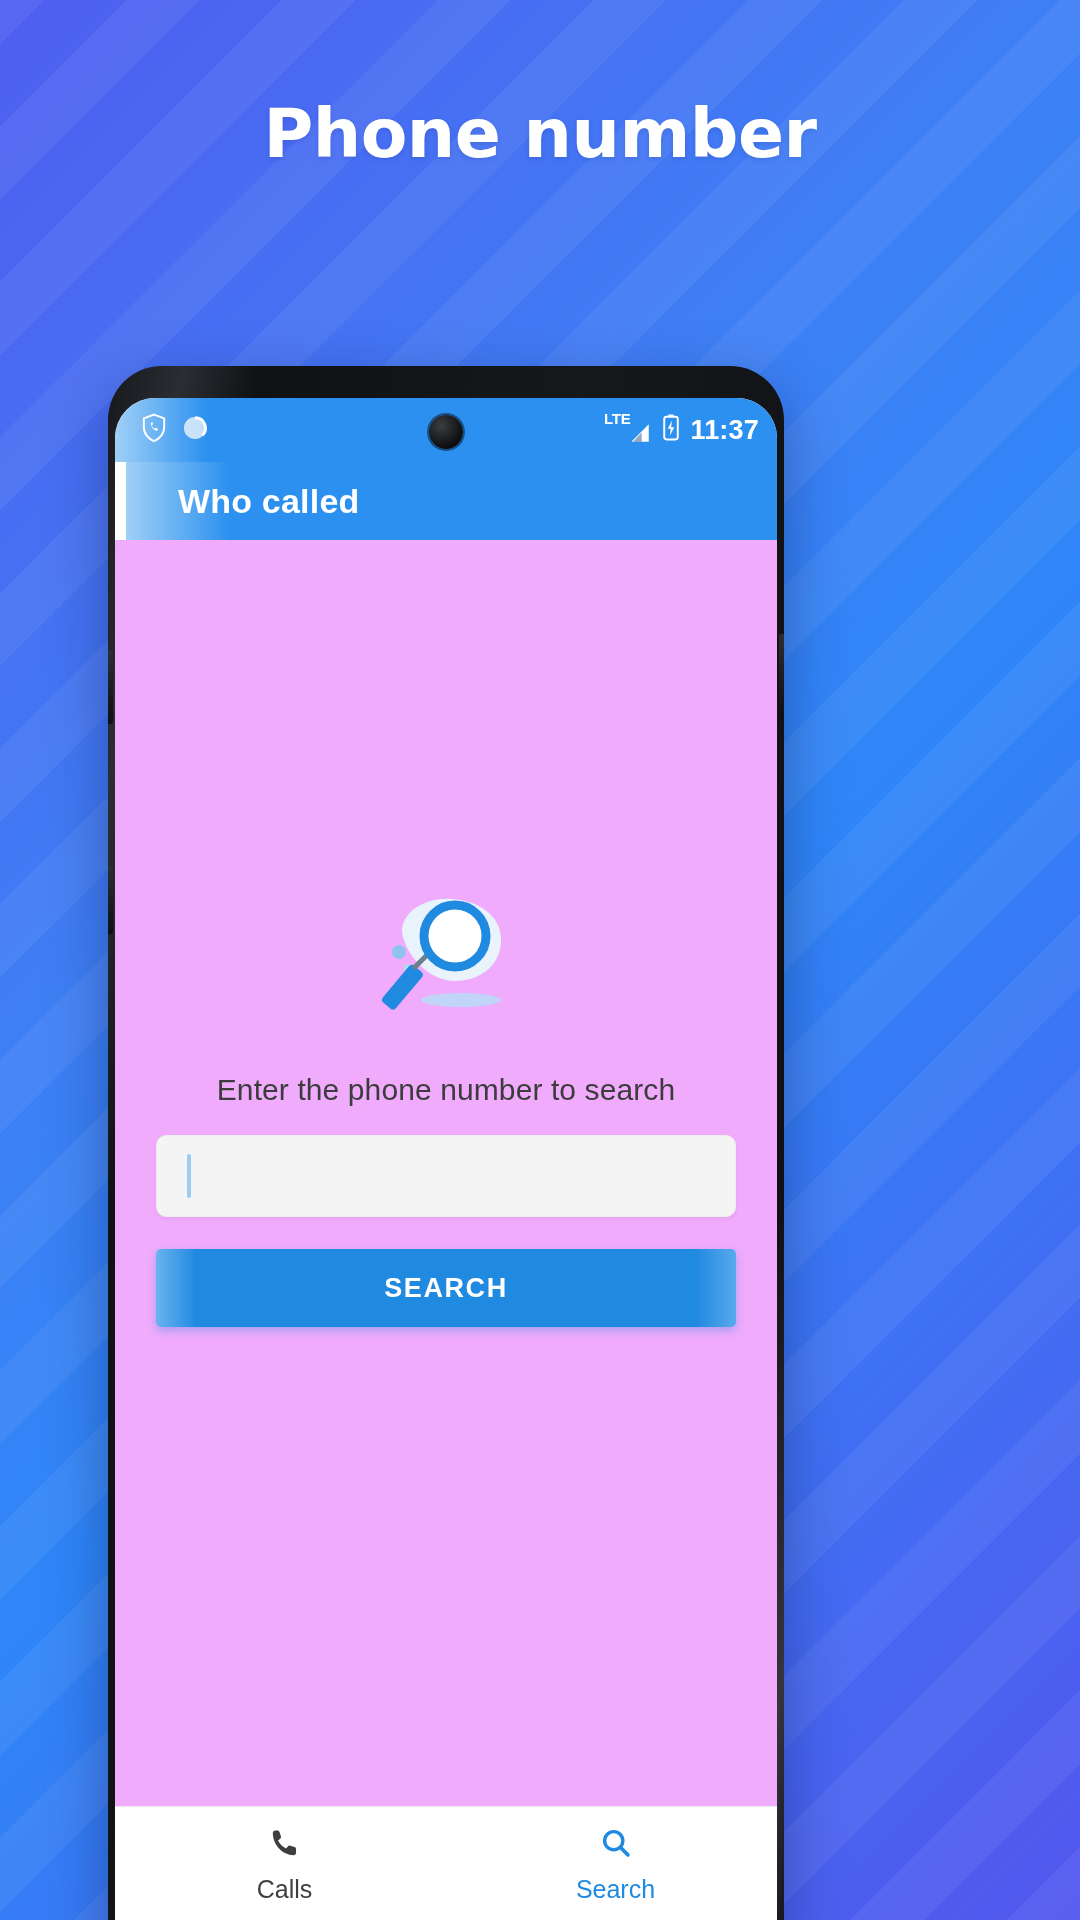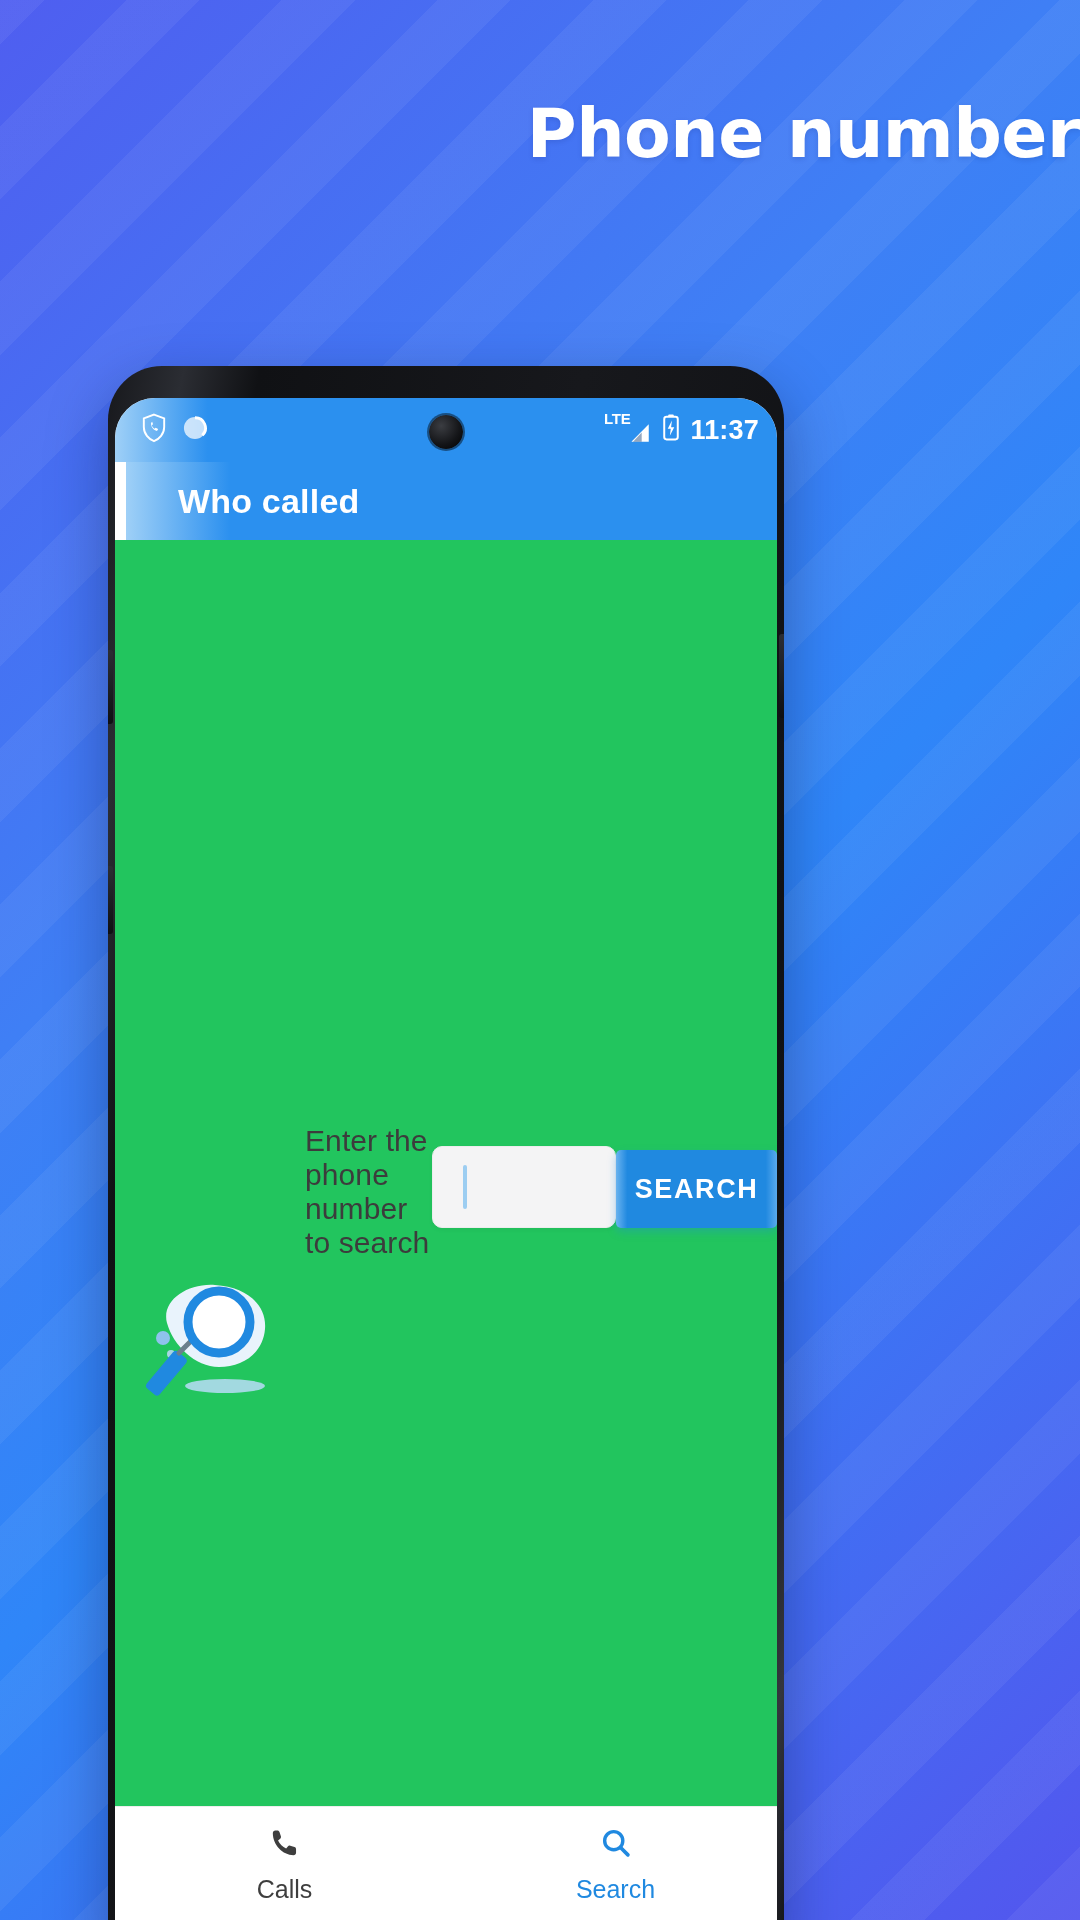--- a/index.html
+++ b/index.html
@@ -15,21 +15,21 @@
     background:repeating-linear-gradient(
       -45deg,
       rgba(255,255,255,0.055) 0px,
       rgba(255,255,255,0.055) 52px,
       rgba(255,255,255,0.00) 52px,
       rgba(255,255,255,0.00) 110px);
     pointer-events:none;
   }
   #headline{
     position:absolute; top:96px; left:0; width:1080px;
-    text-align:right; color:#ffffff;
+    text-align:center; color:#ffffff;
     font-family:"DejaVu Sans", sans-serif;
     font-weight:bold; font-size:68px; line-height:1.12;
     letter-spacing:-0.5px;
     text-shadow:0 2px 5px rgba(20,40,120,0.16);
   }
   #headline .l2{ display:block; }
 
   
   #phone{
     position:absolute; left:108px; top:366px;
@@ -75,22 +75,22 @@
   
   #appbar{
     height:78px; background:#2b90ef;
     background:linear-gradient(90deg,#9fd0f7 0%,#2b90ef 16%,#2b90ef 100%);
     display:flex; align-items:center; padding-left:52px;margin-left:11px;
   }
   #appbar-title{ color:#fff; font-size:34px; font-weight:bold; letter-spacing:0.2px; }
 
   
   #content{
-    position:relative; height:1266px; background:#22c55e;
-    display:flex; flex-direction:row; align-items:center;
+    position:relative; height:1266px; background:#f0abfc;
+    display:flex; flex-direction:column; align-items:center;
   }
   #illus{ margin-top:335px; width:190px; height:160px; position:relative; }
   #prompt{
     margin-top:38px; color:#3c3c3c; font-size:30px; letter-spacing:0.1px;
   }
   #field{
     margin-top:28px; width:580px; height:82px;
     background:#f4f4f5; border:1px solid #ececed; border-radius:10px;
     display:flex; align-items:center; padding-left:30px;
     box-shadow:0 2px 5px rgba(0,0,0,0.045);

